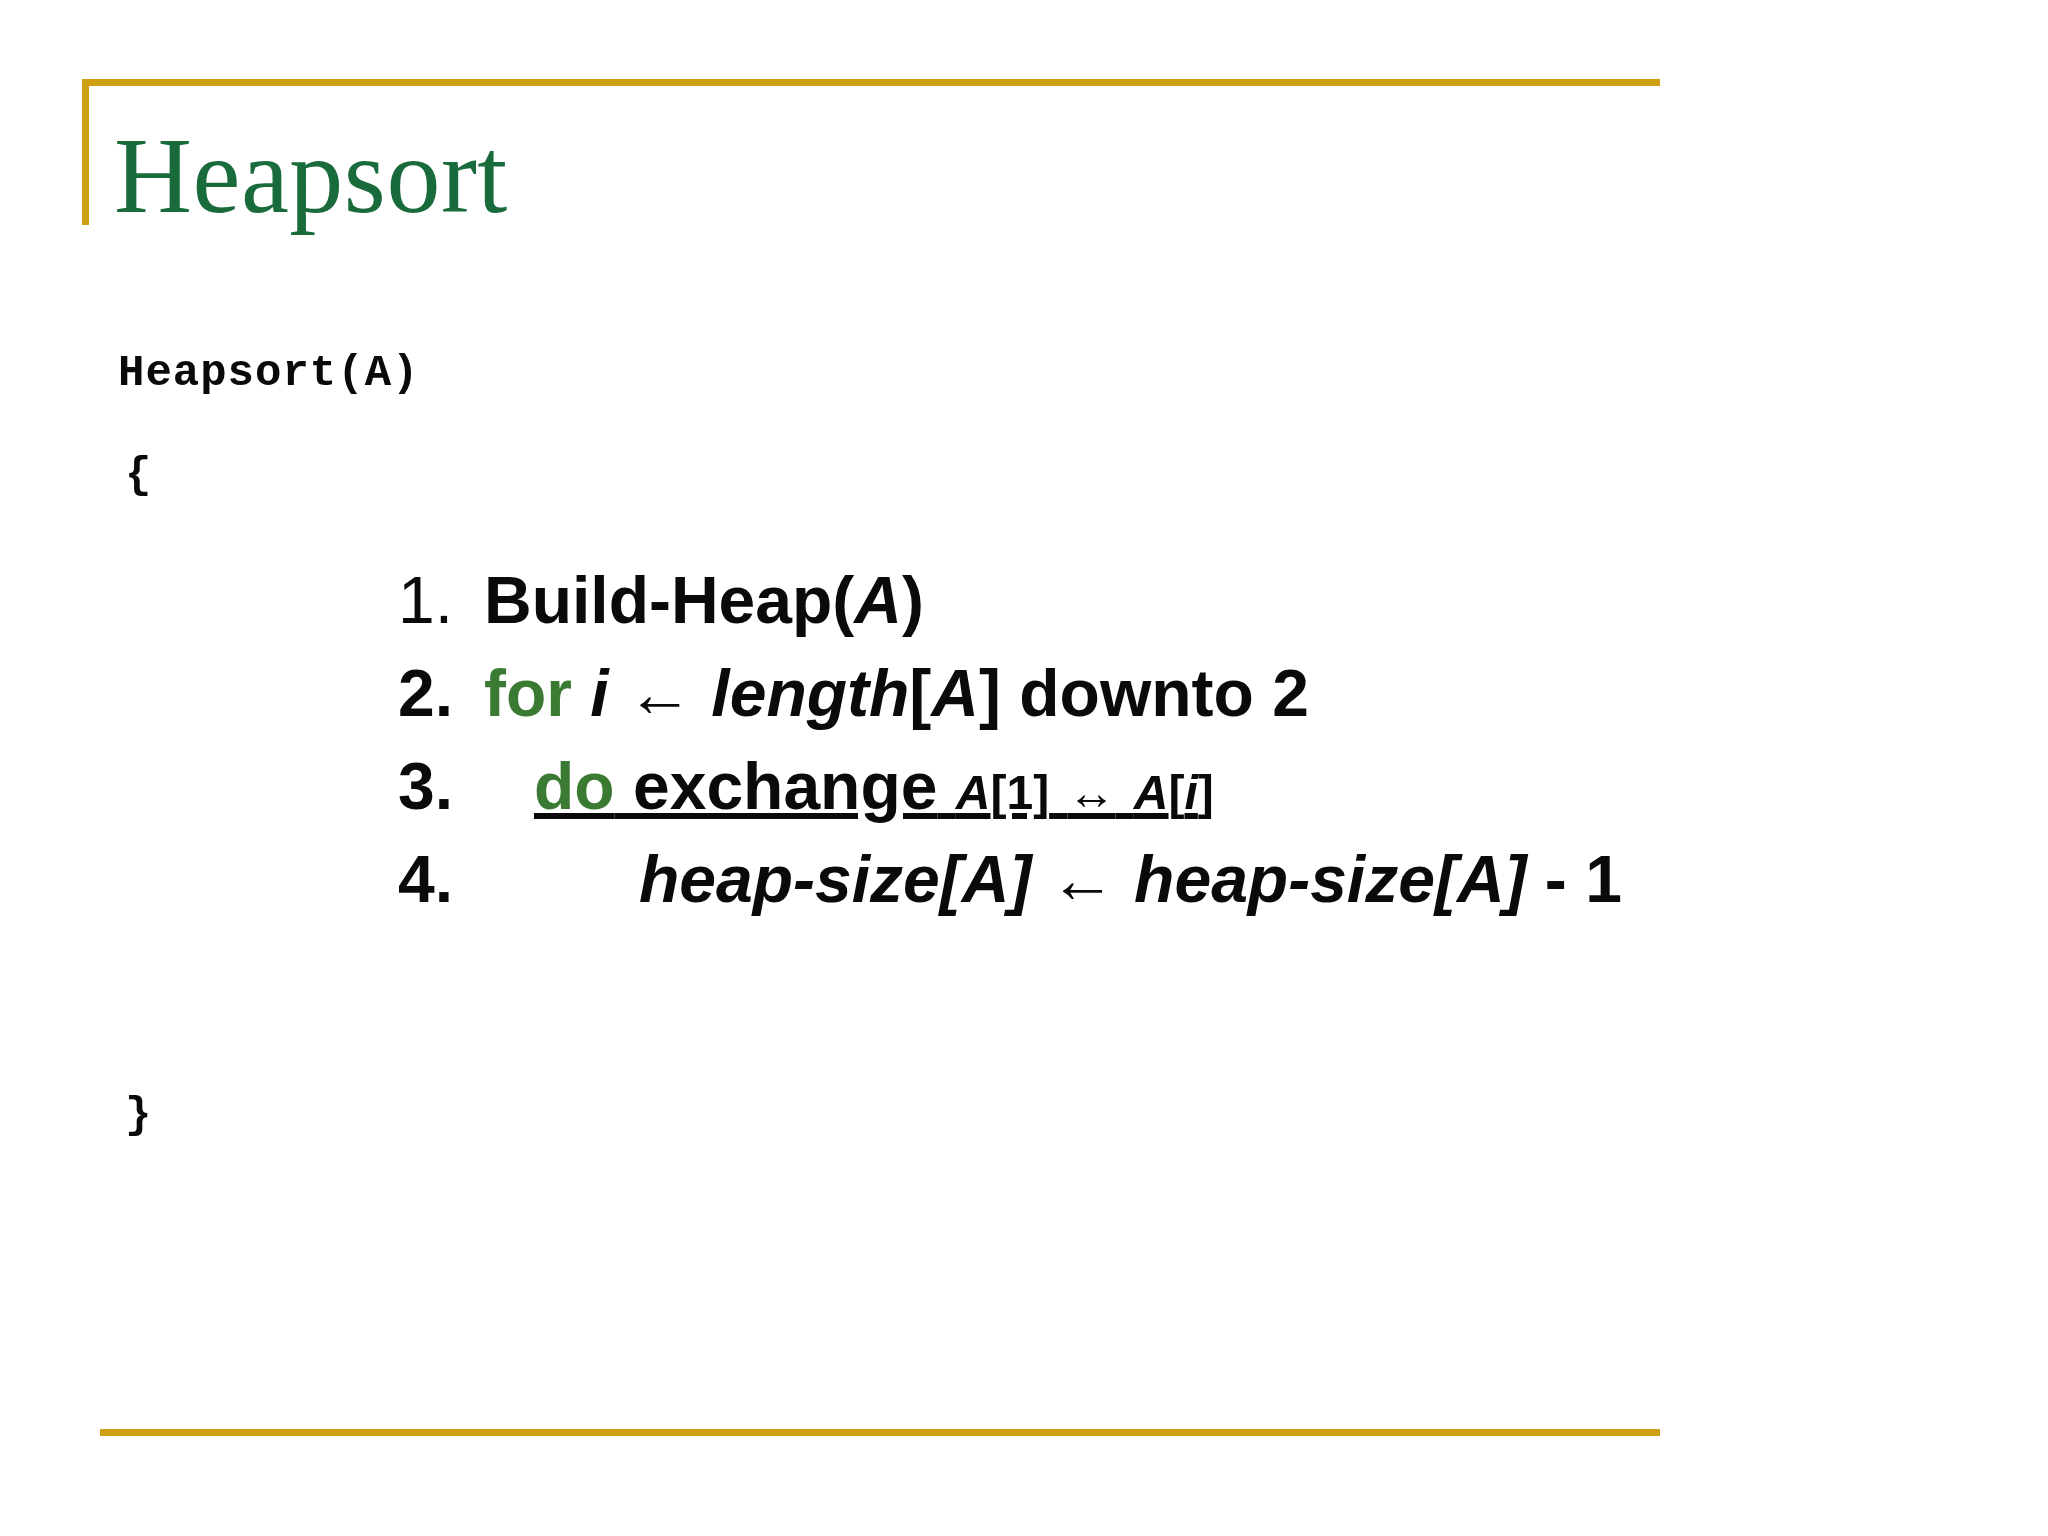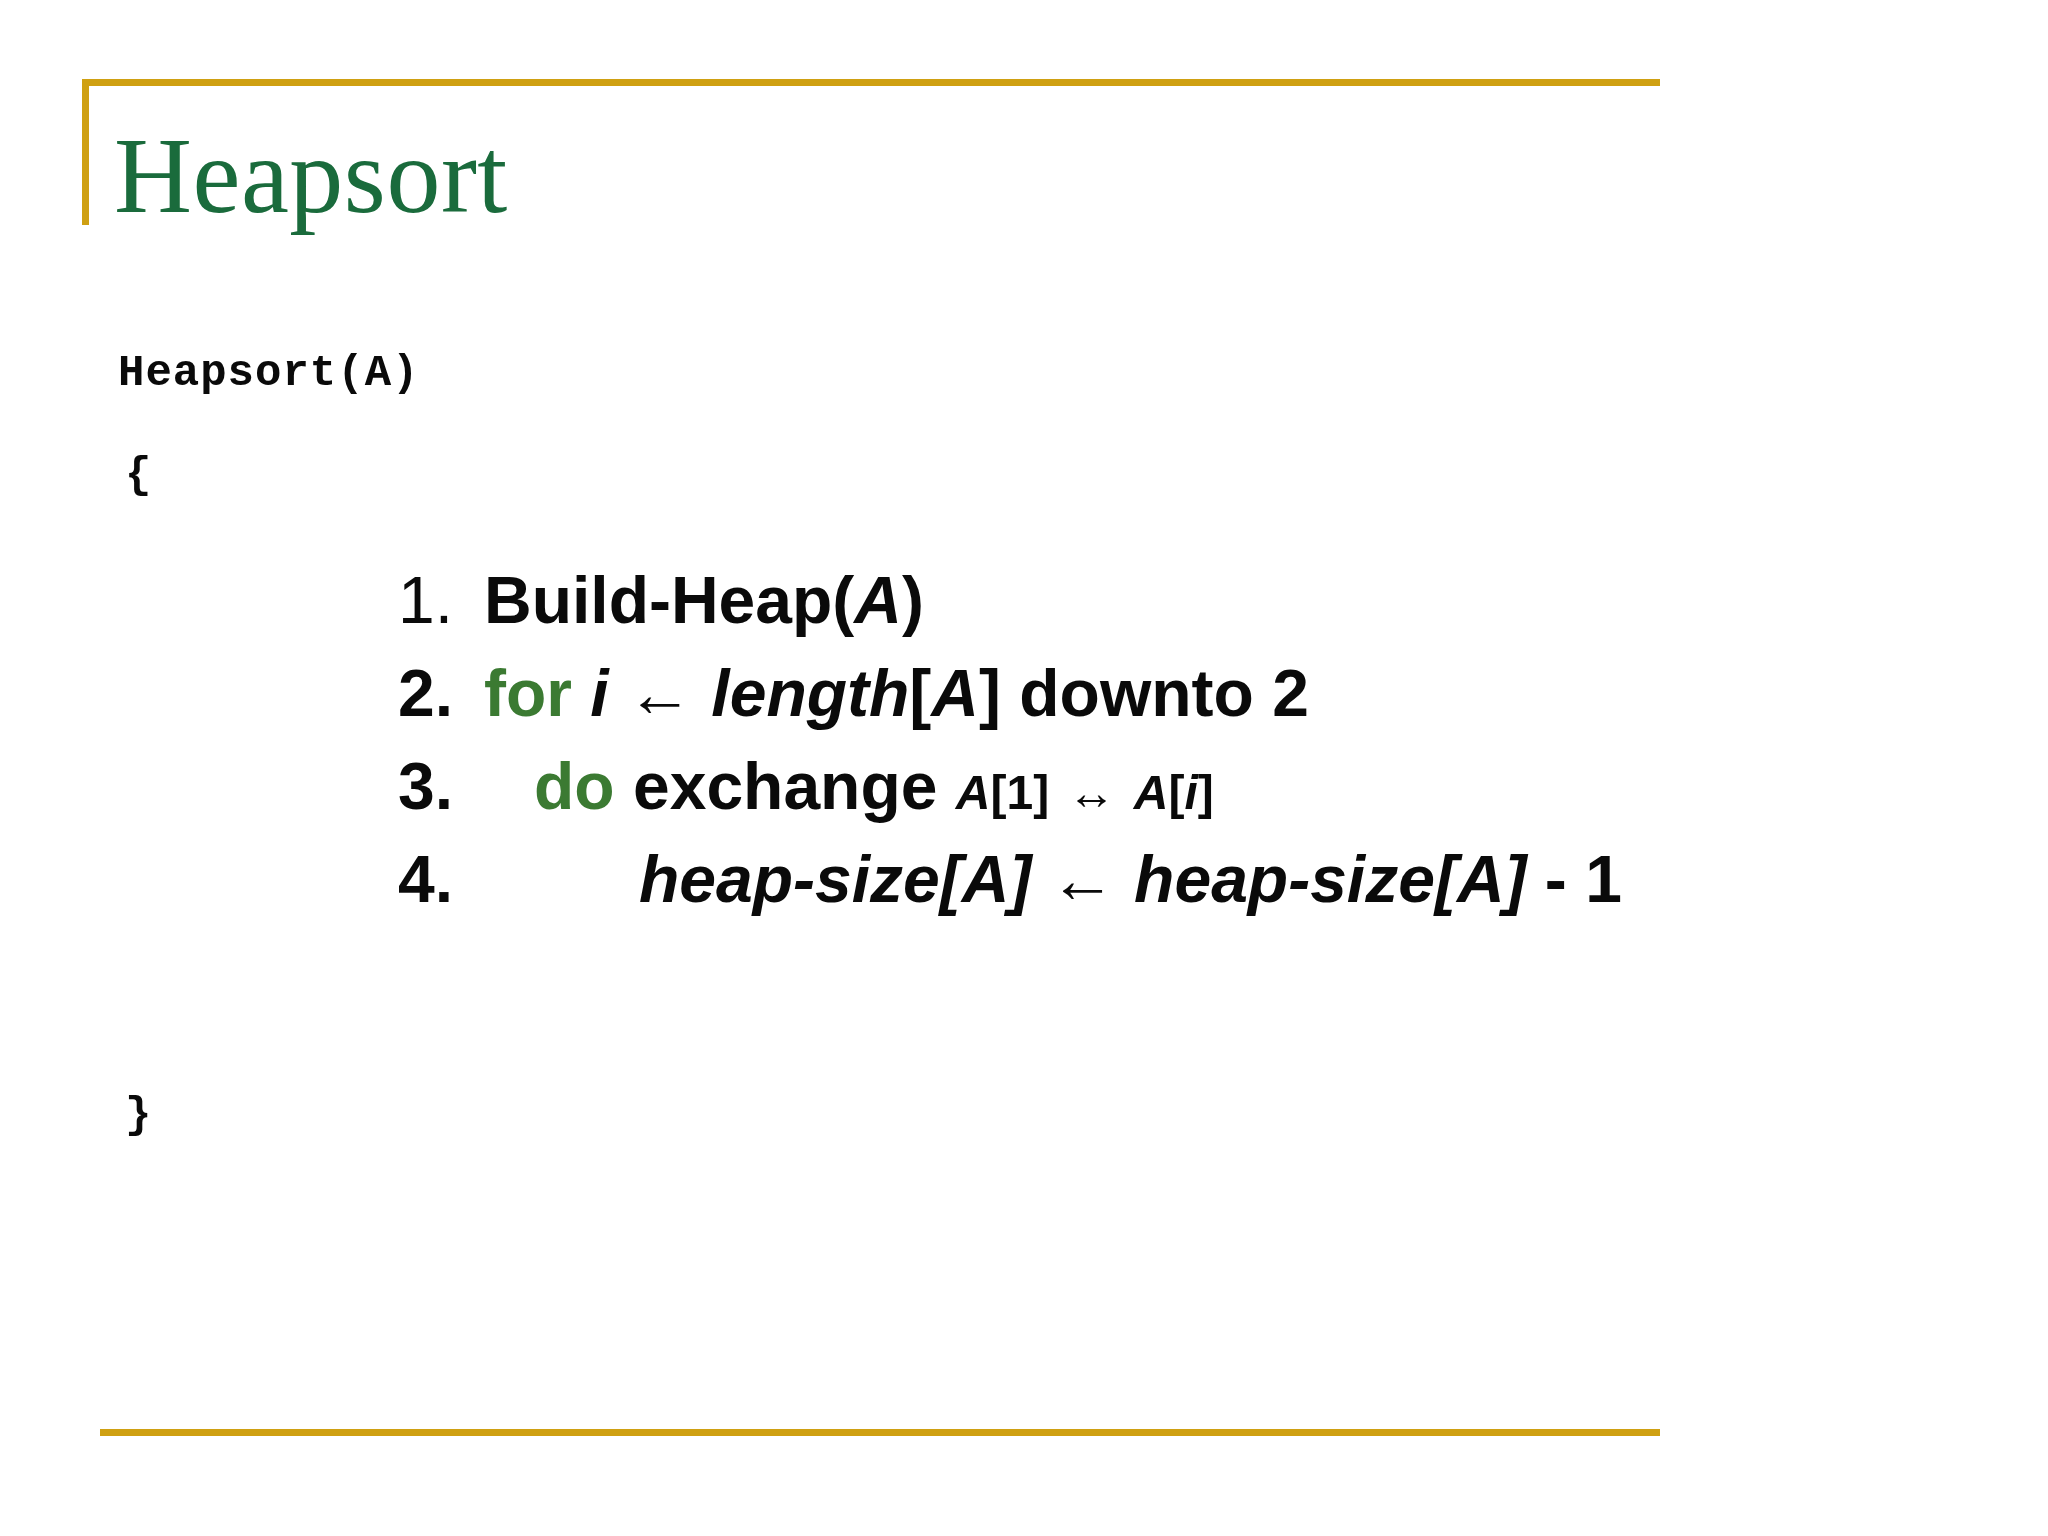--- a/index.html
+++ b/index.html
@@ -88,21 +88,21 @@
     font-weight: bold;
   }
   .step .num {
     display: inline-block;
     width: 86px;
     font-weight: bold;
   }
   .step1 .num { font-weight: normal; }
   .step1 { top: 562px; font-weight: bold; }
   .step2 { top: 655px; }
-  .step3 { top: 748px; }
+  .step3 { top: 748px; text-decoration: underline; }
   .step4 { top: 841px; }
   .step5 { top: 934px; }
 
   .kw {
     color: #3B7A32;
   }
   .it {
     font-style: italic;
   }
   .small {

